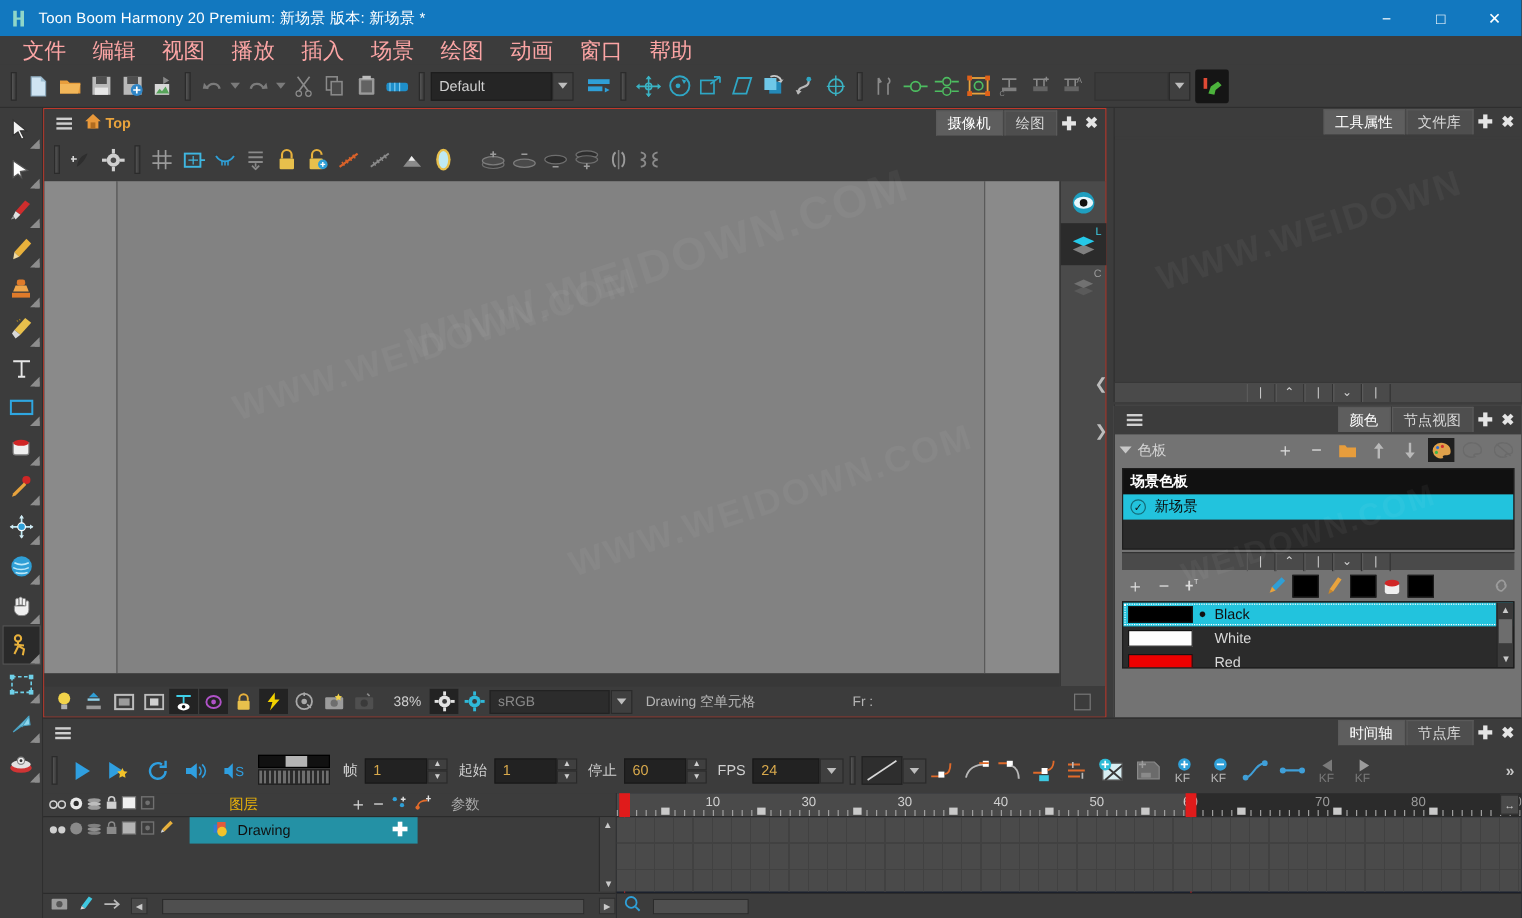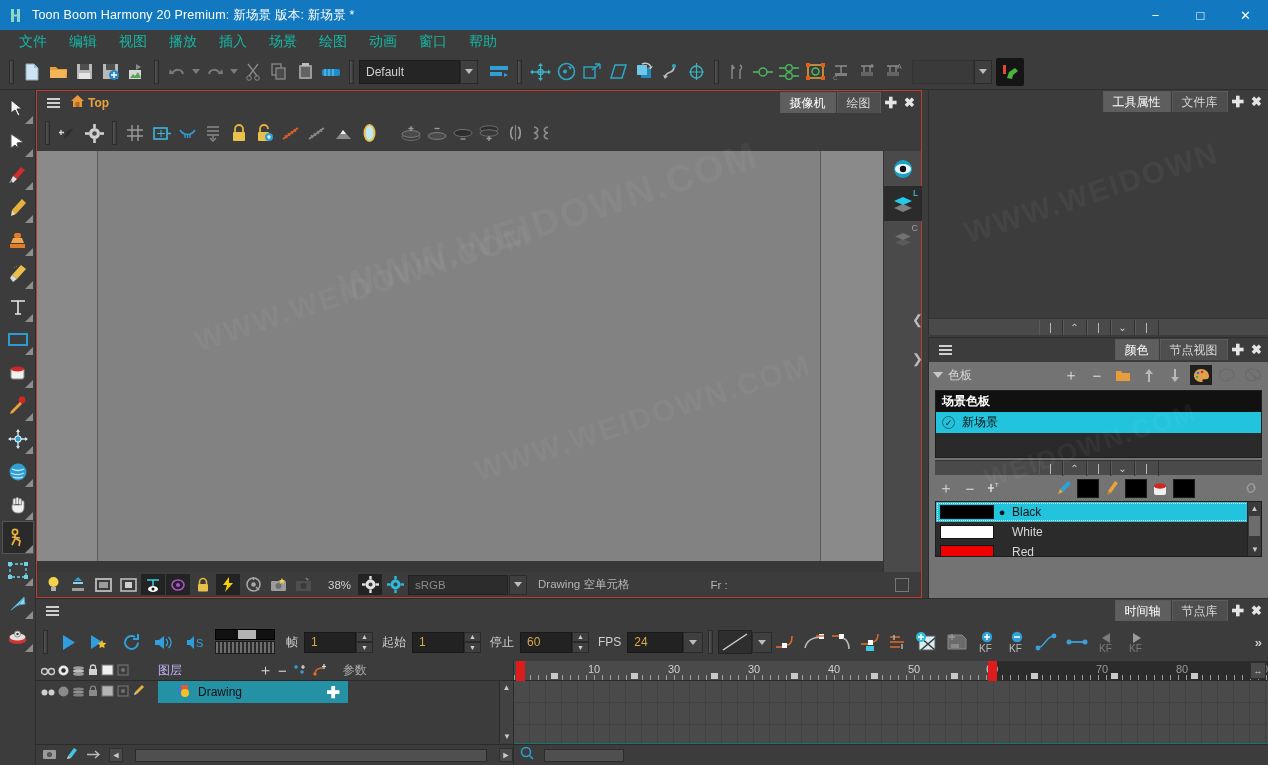--- a/index.html
+++ b/index.html
@@ -22,21 +22,21 @@
   .tb-title{ font-size:12.5px; color:#ffffff; margin-left:6px; letter-spacing:.2px; }
   .tb-btns{ margin-left:auto; display:flex; height:30px; }
   .tb-btn{ width:45px; height:30px; display:flex; align-items:center; justify-content:center;
            color:#fff; font-size:13px; }
 
   
   .menubar{
     position:absolute; left:0; top:30px; width:1268px; height:24px;
     background:#3c3c3c; display:flex; align-items:center; padding-left:8px;
   }
-  .menuitem{ font-size:14px; color:#14b8a6; padding:3px 11px; }
+  .menuitem{ font-size:18px; color:#fca5a5; padding:3px 11px; }
 
   
   .toolbar{
     position:absolute; left:0; top:54px; width:1268px; height:36px;
     background:#3c3c3c; display:flex; align-items:center; padding-left:4px;
     border-bottom:1px solid #2e2e2e;
   }
   .grip{ width:5px; height:24px; background:linear-gradient(90deg,#555,#3a3a3a);
          border:1px solid #2b2b2b; margin:0 5px; flex:none; }
   .tbtn{ width:26px; height:26px; display:flex; align-items:center; justify-content:center;
@@ -175,37 +175,37 @@
   .fpsarr{ width:20px;height:21px;background:#3f3f3f;border:1px solid #2a2a2a;display:flex;
      align-items:center;justify-content:center;flex:none;}
   .curvebox{ width:34px;height:24px;background:#2e2e2e;border:1px solid #222;flex:none;}
   .chev{ color:#c8c8c8; font-size:13px; font-weight:bold; margin-left:auto; padding-right:6px;}
 
   
   .tl-body{ position:absolute; left:0; top:62px; right:0; bottom:0; display:flex; }
   .lay-col{ width:478px; background:#3c3c3c; position:relative; border-right:1px solid #2b2b2b;}
   .lay-hdr{ height:20px; display:flex; align-items:center; background:#3c3c3c; border-bottom:1px solid #2b2b2b;}
   .eyecols{ width:122px; display:flex; align-items:center; gap:3px; padding-left:5px;}
-  .lay-title{ font-size:12px; color:#c4b5fd; width:100px;}
+  .lay-title{ font-size:12px; color:#eab308; width:100px;margin-left:33px;}
   .lay-addbtns{ display:flex; align-items:center; gap:5px;}
   .param-title{ font-size:12px; color:#a9a9a9; margin-left:16px;}
   .layrow{ height:22px; display:flex; align-items:center; }
   .lay-name{ background:#2491a5; color:#101010; font-size:12px; height:22px; width:190px;
      display:flex; align-items:center; gap:7px; padding-left:18px; position:relative;}
   .lay-plus{ position:absolute; right:8px; color:#fff; font-size:16px; font-weight:bold;}
   .lay-scroll{ position:absolute; right:0; top:20px; width:14px; bottom:22px; background:#424242;
      border-left:1px solid #2b2b2b;}
   .lay-foot{ position:absolute; left:0; right:0; bottom:0; height:21px; background:#3c3c3c;
      display:flex; align-items:center; padding-left:6px; gap:8px; border-top:1px solid #2b2b2b;}
   .hbar{ flex:1; height:13px; background:#4f4f4f; border:1px solid #2b2b2b; margin:0 4px;}
   .hbt{ width:14px;height:14px;display:flex;align-items:center;justify-content:center;
         color:#c9c9c9;font-size:9px;background:#4a4a4a;border:1px solid #2e2e2e; flex:none;}
 
   
-  .ruler-col{ flex:1; position:relative; background:#0f766e;text-decoration:underline;}
+  .ruler-col{ flex:1; position:relative; background:#0f172a;text-decoration:underline;}
   .ruler{ height:20px; background:#4a4a4a; position:relative; border-bottom:1px solid #2b2b2b;}
   .rulerlbl{ position:absolute; top:2px; font-size:11px; color:#cfcfcf; transform:translateX(-50%);}
   .rulerlbl.dim{ color:#9a9a9a;margin-left:28px; }
   .rulerdark{ position:absolute; top:0; bottom:0; background:#2b2b2b; }
   .ticks{ position:absolute; left:0; right:0; bottom:0; height:9px;}
   .tick{ position:absolute; bottom:0; width:1px; height:5px; background:#9f9f9f;}
   .tickbox{ position:absolute; bottom:1px; width:7px;height:6px; background:#c9c9c9;}
   .playhead{ position:absolute; top:0; width:9px; height:20px; background:#e01b1b;}
   .playhead:after{ content:''; position:absolute; left:4px; top:18px; width:1px; height:70px; background:#e01b1b;}
   .framegrid{ position:absolute; left:0; right:0; top:20px; bottom:22px; background:#4a4a4a;

